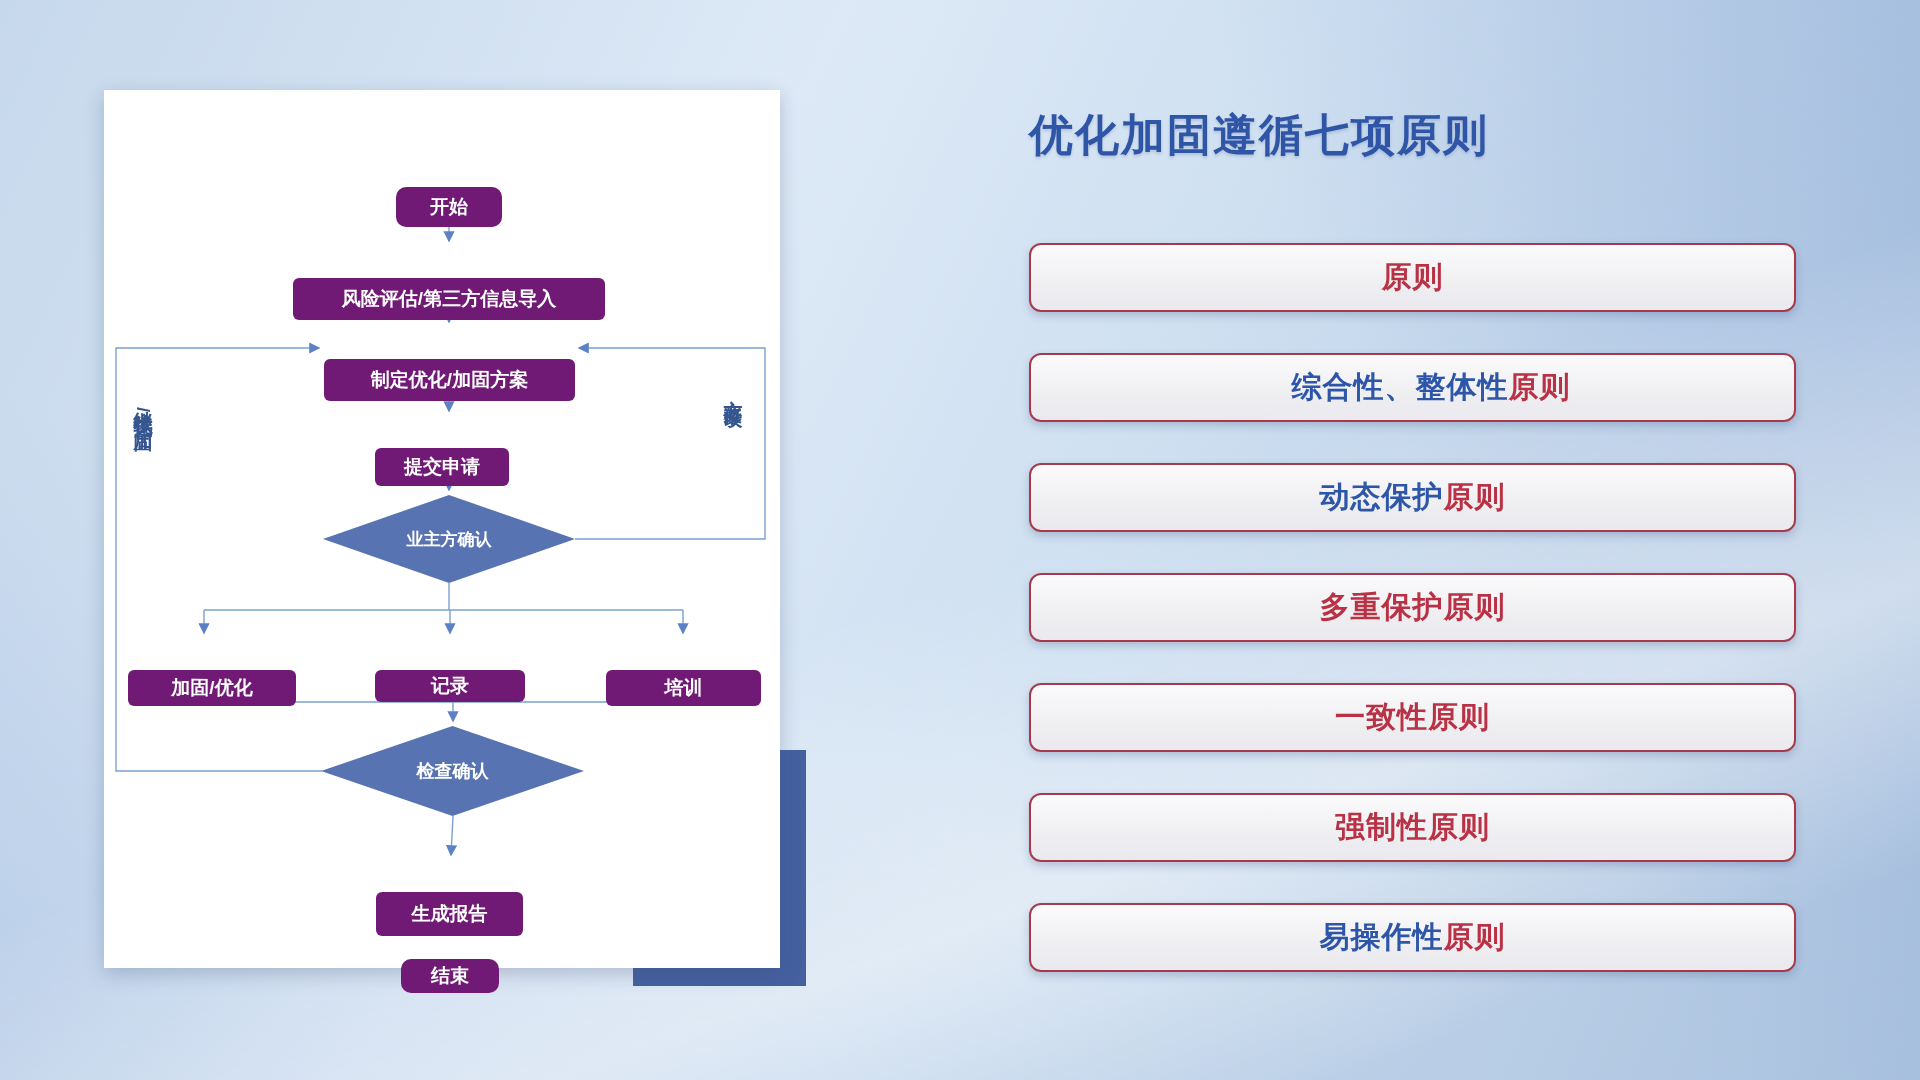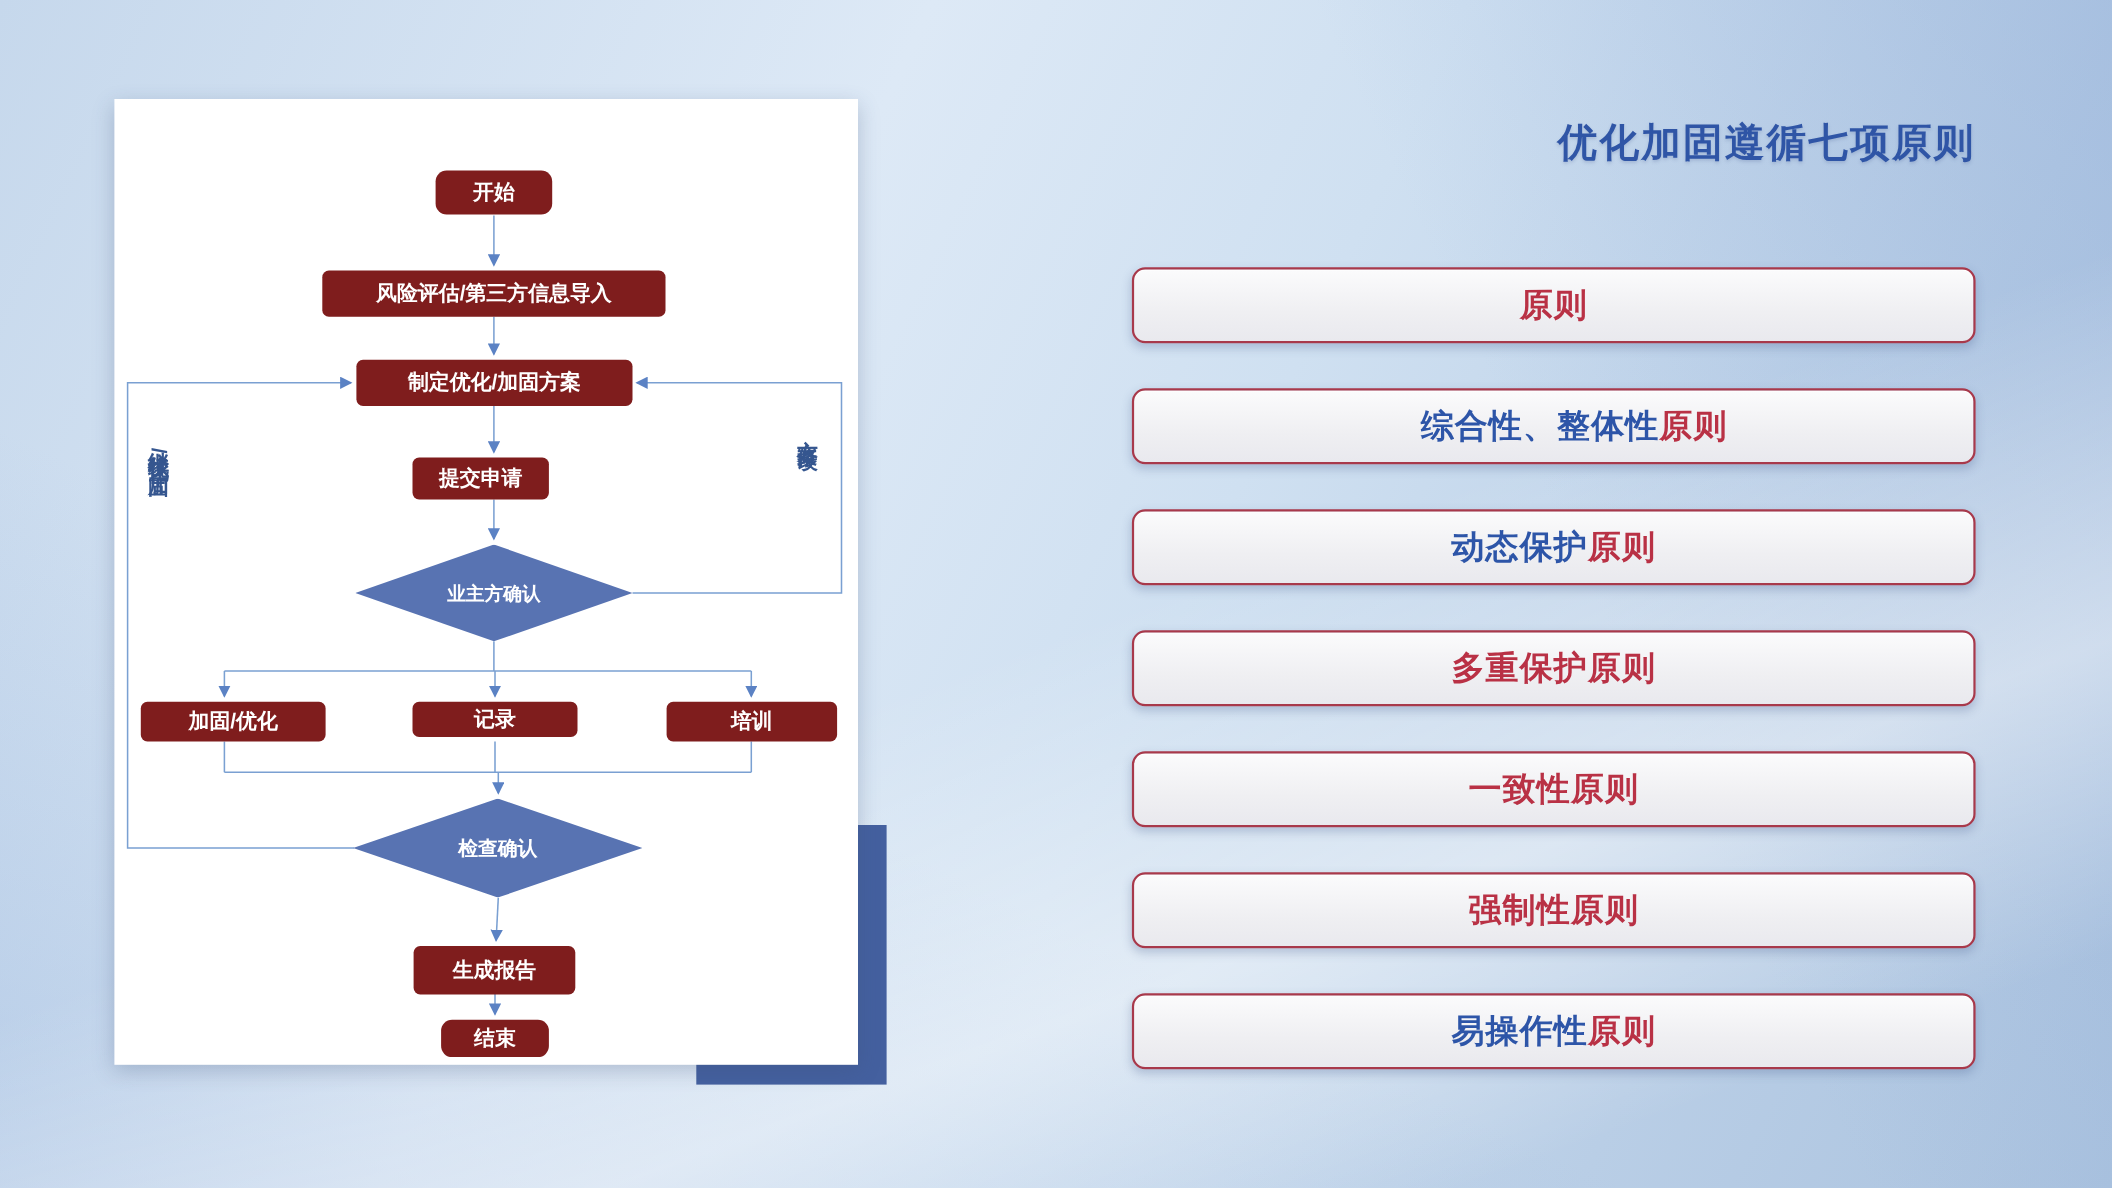--- a/index.html
+++ b/index.html
@@ -14,33 +14,33 @@
   }
   .slide { position:relative; width:1920px; height:1080px; }
 
   
   .card-shadow { position:absolute; left:633px; top:750px; width:173px; height:236px;
     background:#44609f; z-index:1; }
   .card { position:absolute; left:104px; top:90px; width:676px; height:878px;
     background:#ffffff; box-shadow:0 6px 18px rgba(60,80,120,0.28); z-index:2; }
   .card svg { position:absolute; left:0; top:0; z-index:2; }
 
-  .fnode { position:absolute; background:#7f1d1d; color:#ffffff; display:flex;
+  .fnode { position:absolute; background:#701a75; color:#ffffff; display:flex;
     align-items:center; justify-content:center; font-weight:bold; font-size:19px;
-    border-radius:6px; z-index:3; white-space:nowrap; }
+    border-radius:6px; z-index:3; white-space:nowrap;margin-top:32px; }
   .fnode.pill { border-radius:10px; }
   .fdiamond { position:absolute; background:#5873b2; color:#ffffff; display:flex;
     align-items:center; justify-content:center; font-weight:bold; z-index:3;
     clip-path:polygon(50% 0%, 100% 50%, 50% 100%, 0% 50%); }
   .vlabel { position:absolute; writing-mode:vertical-rl; text-orientation:mixed;
     color:#35568f; font-weight:bold; font-size:19px; letter-spacing:3px; z-index:3; }
 
   
   .slide-title { position:absolute; left:1029px; top:106px; width:767px;
-    text-align:right; font-size:36px; font-weight:bold; color:#2f55a6;
+    text-align:left; font-size:44px; font-weight:bold; color:#2f55a6;
     letter-spacing:2px; text-shadow:0 2px 3px rgba(80,100,150,0.25); }
   .principles { position:absolute; left:1029px; top:243px; width:767px;
     display:flex; flex-direction:column; gap:41px; }
   .principle { height:69px; border:2px solid #a8394b; border-radius:12px;
     background:linear-gradient(180deg, #fbfbfc 0%, #efeff2 60%, #e9e9ee 100%);
     box-shadow:0 4px 9px rgba(70,90,140,0.28), inset 0 1px 0 #ffffff;
     display:flex; align-items:center; justify-content:center;
     font-size:30px; font-weight:600; letter-spacing:1px; white-space:nowrap; }
 </style>
 </head>
@@ -79,21 +79,21 @@
         <path d="M471,449 L661,449 L661,258 L475,258" marker-end="url(#arrow)"></path>
       </g>
     </svg>
 
     <div class="fnode pill" style="left:292px; top:65px; width:106px; height:40px;">开始</div>
 
     <div class="fnode" style="left:189px; top:156px; width:312px; height:42px;">风险评估/第三方信息导入</div>
 
     <div class="fnode" style="left:220px; top:237px; width:251px; height:42px;">制定优化/加固方案</div>
 
-    <div class="fnode" style="left:271px; top:326px; width:124px; height:38px;">提交申请</div>
+    <div class="fnode" style="left:271px; top:326px; width:134px; height:38px;">提交申请</div>
 
     <div class="fdiamond" style="left:219px; top:405px; width:252px; height:88px; font-size:17px;">业主方确认</div>
 
     <div class="fnode" style="left:24px; top:548px; width:168px; height:36px;">加固/优化</div>
 
     <div class="fnode" style="left:271px; top:548px; width:150px; height:32px;">记录</div>
 
     <div class="fnode" style="left:502px; top:548px; width:155px; height:36px;">培训</div>
 
     <div class="fdiamond" style="left:217px; top:636px; width:263px; height:90px; font-size:18px;">检查确认</div>

